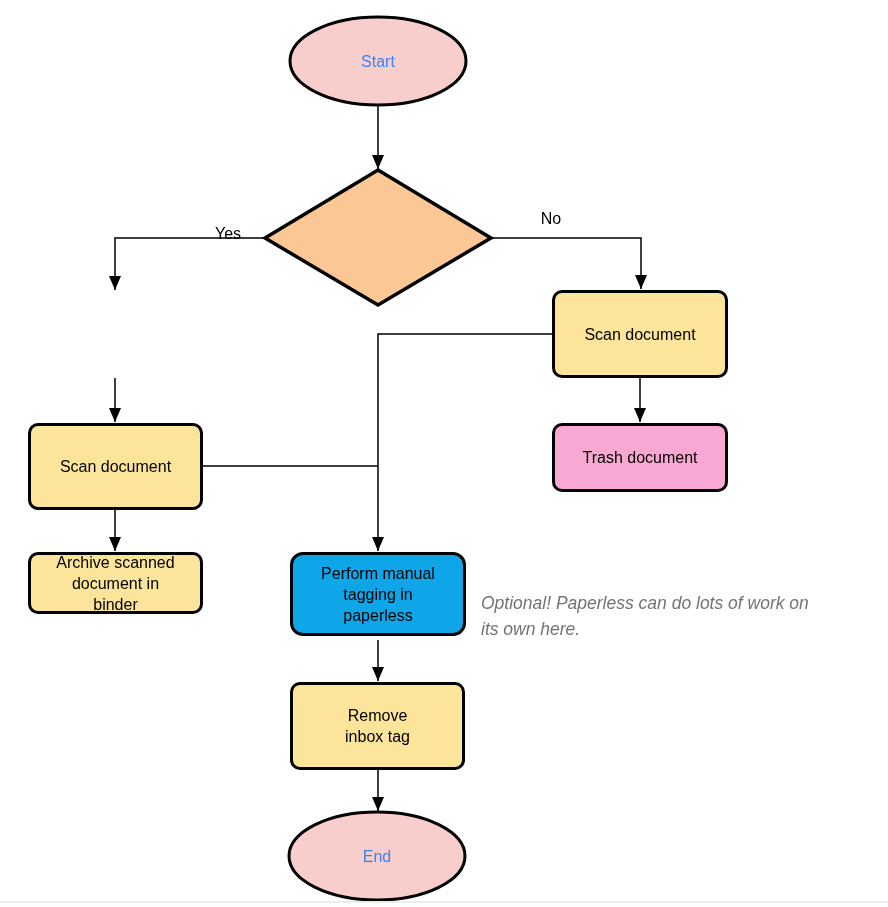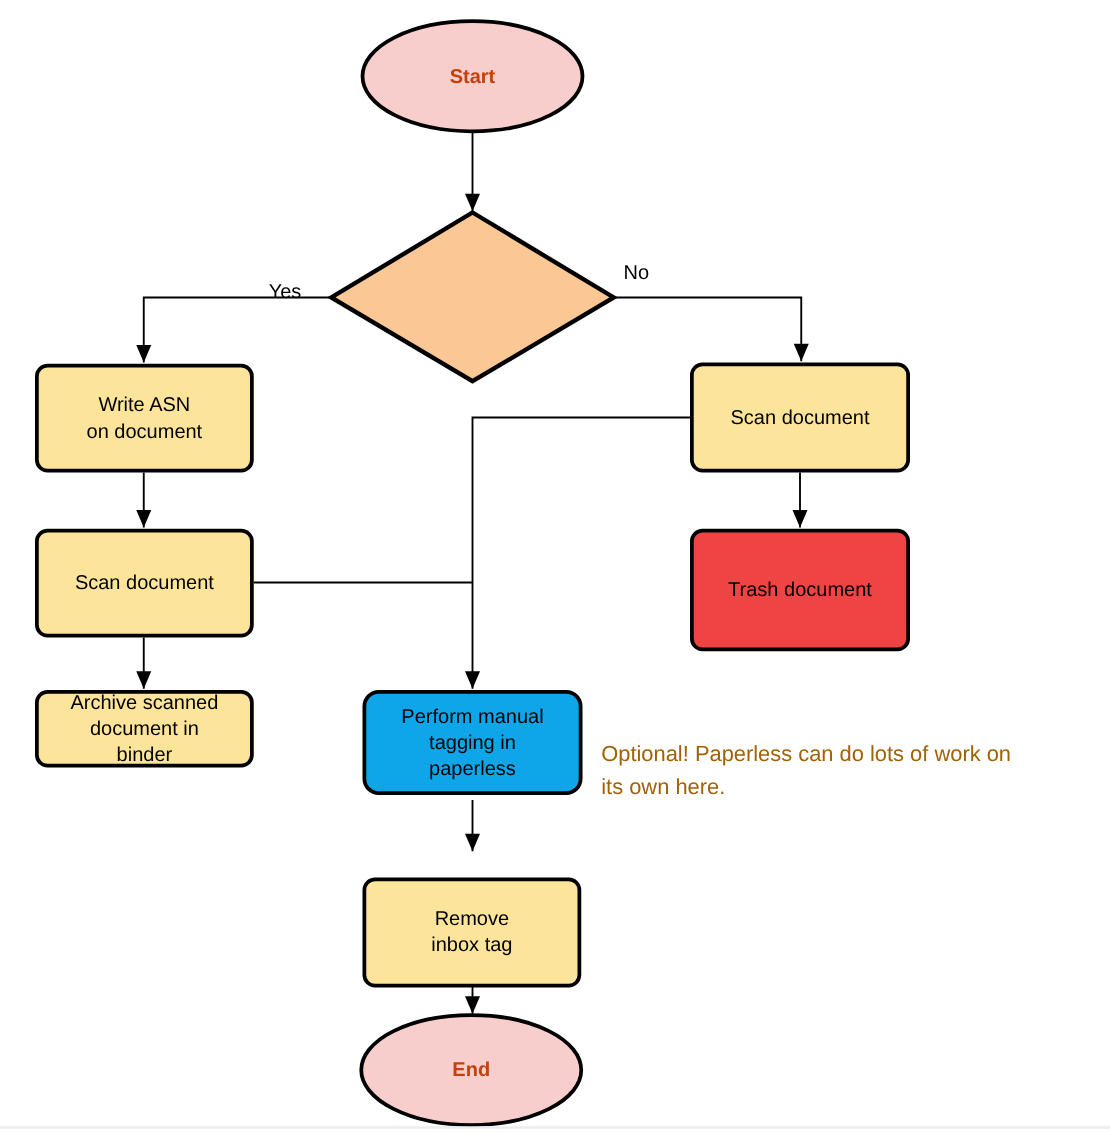--- a/index.html
+++ b/index.html
@@ -23,22 +23,21 @@
   }
   .node-label {
     position: absolute;
     display: flex;
     align-items: center;
     justify-content: center;
     text-align: right;
     font-size: 16px;
     line-height: 21px;
     white-space: pre-line;
-    color: #c2410c;
-    font-weight: bold;
+    color: #3b82f6;
   }
   .process {
     position: absolute;
     box-sizing: border-box;
     border: 3px solid #000000;
     border-radius: 10px;
     display: flex;
     align-items: center;
     justify-content: center;
     text-align: center;
@@ -53,22 +52,23 @@
     text-align: center;
     width: 50px;
   }
   .annotation {
     position: absolute;
     left: 481px;
     top: 590px;
     width: 404px;
     font-size: 17.5px;
     line-height: 26px;
+    font-style: italic;
     white-space: pre-line;
-    color: #a16207;
+    color: #737373;
   }
   .bottom-rule {
     position: absolute;
     left: 0;
     top: 901px;
     width: 888px;
     height: 2px;
     background: #ededed;
   }
 </style>
@@ -96,47 +96,45 @@
       <path d="M378,640 L378,681" marker-end="url(#arrow)"></path>
       <path d="M378,770 L378,811" marker-end="url(#arrow)"></path>
     </g>
 
     <ellipse cx="378" cy="61" rx="88" ry="44" stroke="#000000" stroke-width="3" fill="#f8cecc"></ellipse>
     <ellipse cx="377" cy="856" rx="88" ry="44" stroke="#000000" stroke-width="3" fill="#f8cecc"></ellipse>
 
     <polygon points="378,170 491,238 378,305 265,238" stroke="#000000" stroke-width="3.5" stroke-linejoin="miter" fill="#fac795"></polygon>
   </svg>
 
-  <div class="process" style="left: 28px; top: 291px; width: 175px; height: 87px; background-color: rgb(252, 228, 154);">Write ASN
-on document</div>
 
   <div class="process" style="left: 28px; top: 423px; width: 175px; height: 87px; background-color: rgb(252, 228, 154);">Scan document</div>
 
   <div class="process" style="left: 28px; top: 552px; width: 175px; height: 62px; background-color: rgb(252, 228, 154);">Archive scanned
 document in
 binder</div>
 
   <div class="process" style="left: 552px; top: 290px; width: 176px; height: 88px; background-color: rgb(252, 228, 154);">Scan document</div>
 
-  <div class="process" style="left: 552px; top: 423px; width: 176px; height: 98px; background-color: #ef4444;">Trash document</div>
+  <div class="process" style="left: 552px; top: 423px; width: 176px; height: 69px; background-color: #f9a8d4;">Trash document</div>
 
   <div class="process" style="left: 290px; top: 552px; width: 176px; height: 84px; background-color: #0ea5e9; border-radius: 13px;">Perform manual
 tagging in
 paperless</div>
 
-  <div class="process" style="left: 290px; top: 682px; width: 175px; height: 88px; background-color: rgb(252, 228, 154); margin-top: 20px;">Remove
+  <div class="process" style="left: 290px; top: 682px; width: 175px; height: 88px; background-color: rgb(252, 228, 154);">Remove
 inbox tag</div>
 
   <div class="node-label" style="left:290px; top:17px; width:176px; height:88px;">Start</div>
 
 
   <div class="node-label" style="left:289px; top:812px; width:176px; height:88px;">End</div>
 
   <div class="edge-label" style="left:203px; top:209px;margin-top:15px;">Yes</div>
 
-  <div class="edge-label" style="left:484px; top:209px;">No</div>
+  <div class="edge-label" style="left:526px; top:209px;">No</div>
 
   <div class="annotation">Optional! Paperless can do lots of work on
 its own here.</div>
 
   <div class="bottom-rule"></div>
 
 </div>
 
 </body></html>

